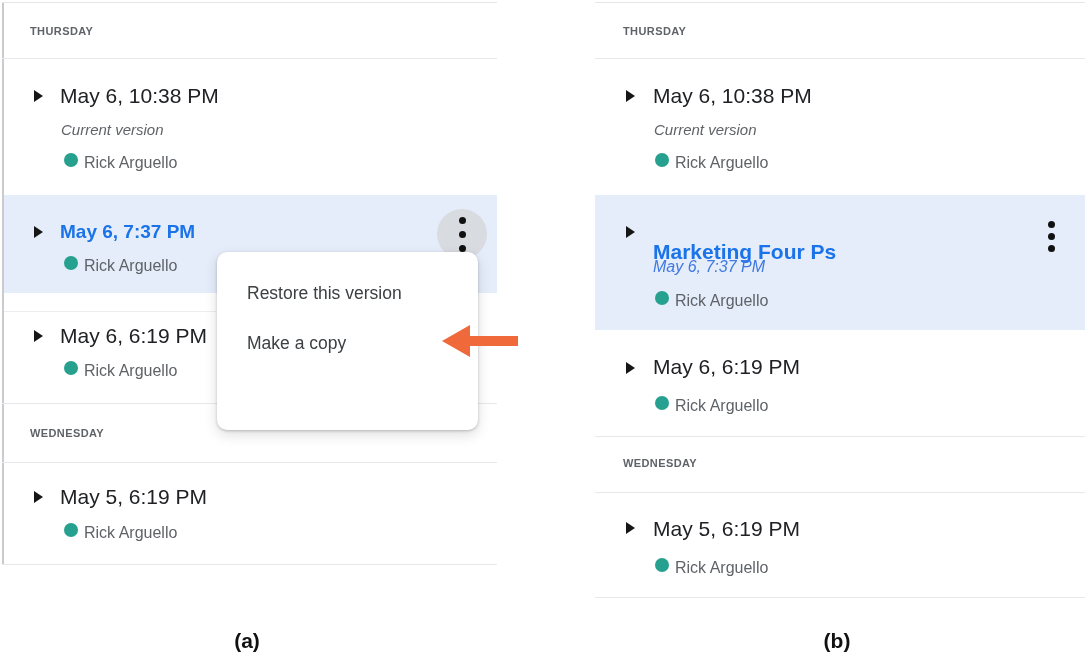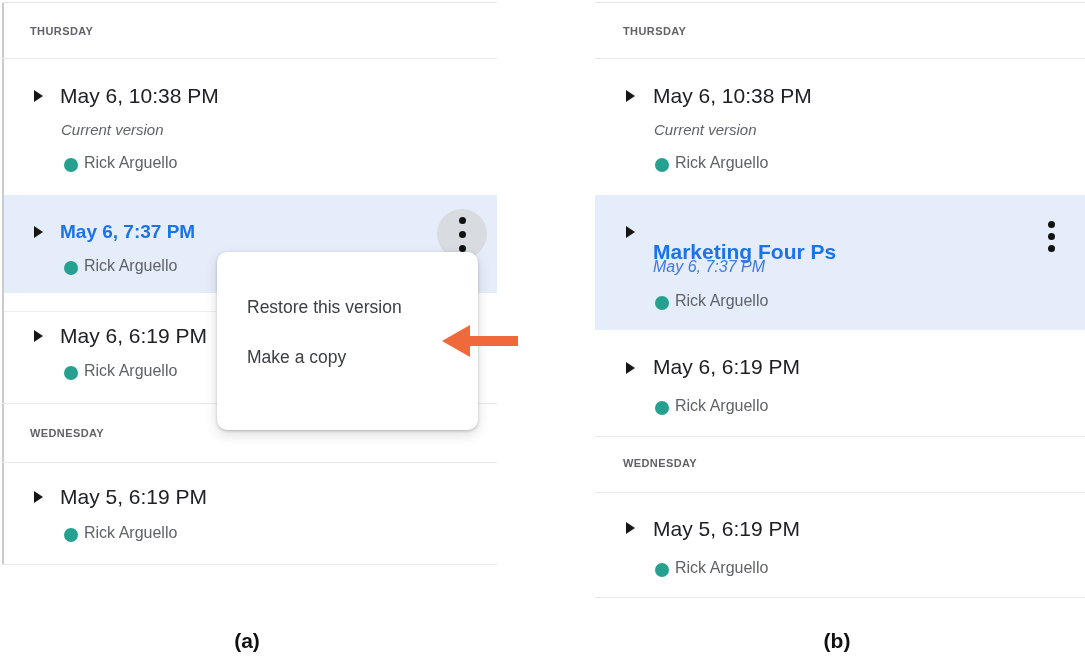--- a/index.html
+++ b/index.html
@@ -14,34 +14,34 @@
   .divider{left:0;right:0;height:1px;background:#e6e8ea;}
   .divider.faint{background:#ededef;}
   .day-header{font-size:11px;font-weight:bold;letter-spacing:.4px;color:#5f6368;line-height:20px;}
   .tri{width:0;height:0;border-left:9px solid #161616;border-top:6.5px solid transparent;
        border-bottom:6.5px solid transparent;}
   .row-title{font-size:21px;color:#202124;line-height:24px;white-space:nowrap;}
   .row-title.sel-a{font-size:19px;font-weight:bold;color:#1a73e8;line-height:23px;}
   .row-title.sel-b{font-size:21px;font-weight:bold;color:#1a73e8;line-height:26px;margin-top:20px;}
   .subtitle{font-size:15px;font-style:italic;color:#5f6368;line-height:18px;}
   .sel-date{font-size:16px;font-style:italic;color:#4079e0;line-height:20px;}
-  .author-row{display:flex;align-items:flex-end;}
+  .author-row{display:flex;align-items:flex-start;}
   .dot{width:14px;height:14px;border-radius:50%;background:#26a08f;}
   .author{font-size:16px;color:#5f6368;line-height:19px;}
   .hl{background:#e5edfb;}
   .kebab-circle{width:50px;height:50px;border-radius:50%;background:#d8dbe0;
        display:flex;align-items:center;justify-content:center;cursor:pointer;}
   .kebab-plain{width:44px;height:44px;display:flex;align-items:center;justify-content:center;cursor:pointer;}
   .kdots{display:flex;flex-direction:column;align-items:center;}
   .kdots span{width:7px;height:7px;border-radius:50%;background:#111;}
   .kdots.wide span + span{margin-top:7px;}
   .kdots.tight span + span{margin-top:5px;}
   .menu{left:217px;top:252px;width:261px;height:178px;background:#fff;border-radius:10px;
         box-shadow:0 1px 3px rgba(0,0,0,.22),0 5px 14px rgba(0,0,0,.13);
-        padding-top:30px;box-sizing:border-box;z-index:5;}
+        padding-top:16px;box-sizing:border-box;z-index:5;}
   .menu-item{height:50px;line-height:50px;padding-left:30px;font-size:17.5px;color:#3c4043;
         white-space:nowrap;cursor:pointer;}
   .menu-item.hover{background:#f1f2f3;}
   .caption{width:90px;text-align:center;font-size:21px;font-weight:bold;color:#111;line-height:24px;}
   .arrow-svg{z-index:6;}
 </style>
 </head>
 <body>
 
 <div class="app">

